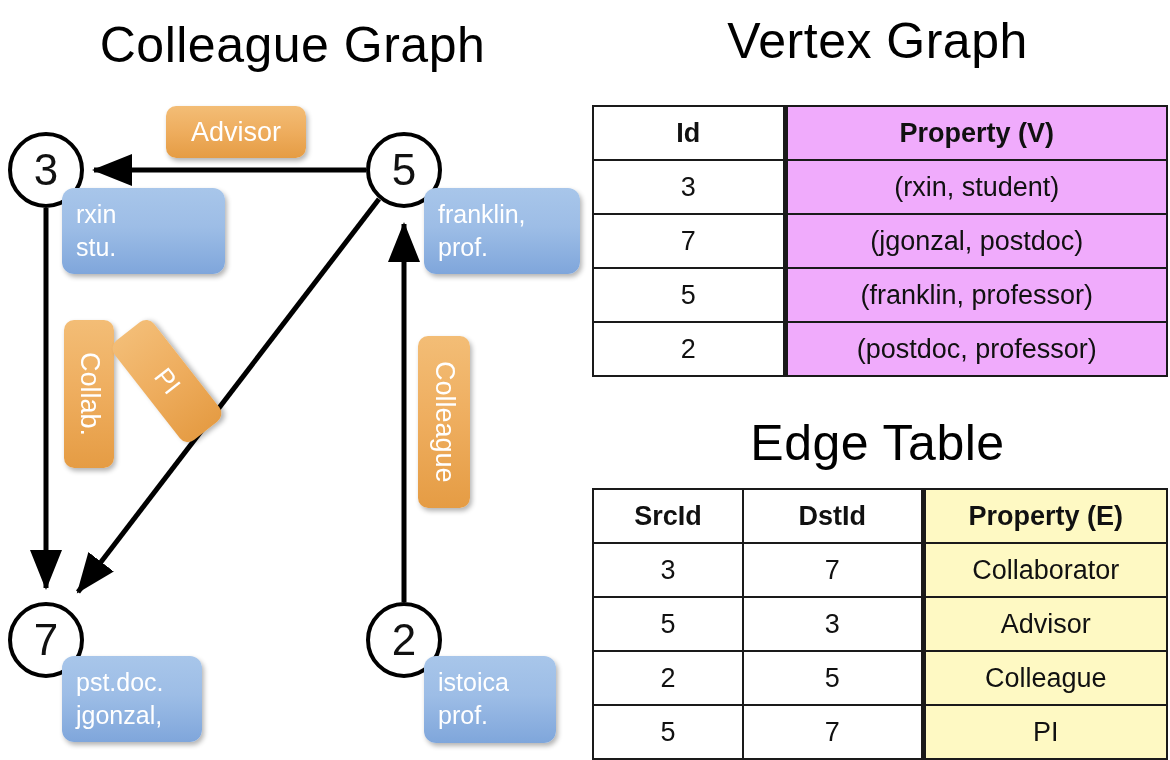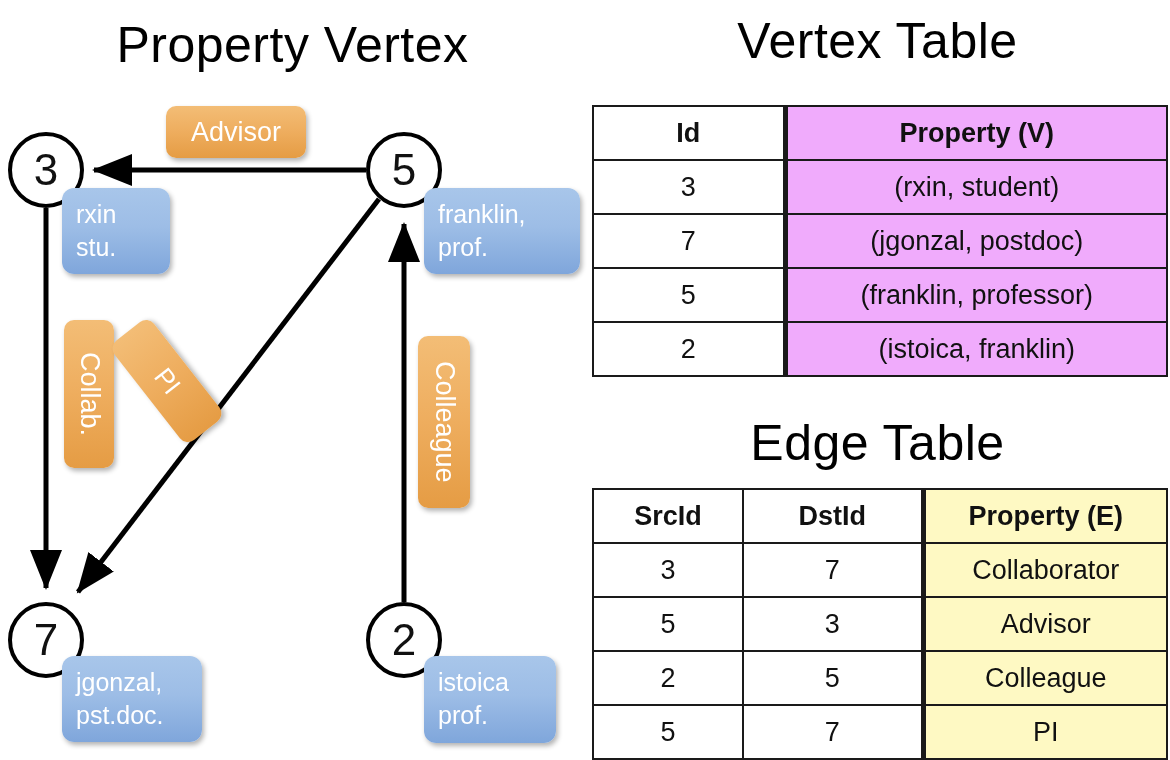--- a/index.html
+++ b/index.html
@@ -77,21 +77,21 @@
     box-shadow: 2px 3px 5px rgba(0,0,0,0.30);
     color: #ffffff;
     font-family: "Liberation Sans", sans-serif;
     font-weight: 300;
     font-size: 25px;
     line-height: 1.32;
     padding: 10px 14px;
     box-sizing: border-box;
     z-index: 4;
   }
-  #prop-rxin     { left: 62px;  top: 188px; width: 108px; height: 86px; }
+  #prop-rxin     { left: 62px;  top: 188px; width: 163px; height: 86px; }
   #prop-franklin { left: 424px; top: 188px; width: 156px; height: 86px; }
   #prop-jgonzal  { left: 62px;  top: 656px; width: 140px; height: 86px; }
   #prop-istoica  { left: 424px; top: 656px; width: 132px; height: 87px; }
 
   
   .edge-label {
     position: absolute;
     border-radius: 10px;
     background: linear-gradient(180deg, #f3bd76 0%, #eead5e 50%, #e59c44 100%);
     box-shadow: 2px 3px 5px rgba(0,0,0,0.30);
@@ -150,23 +150,23 @@
   #edge-table { left: 592px; top: 488px; width: 574px; }
   #edge-table .col-src  { width: 150px; }
   #edge-table .col-dst  { width: 180px; }
   #edge-table .col-prop { width: 244px; }
   #edge-table tr { height: 54px; margin-top: 42px; }
   #edge-table .cell-prop { background: #fef9c3; }
 </style>
 </head>
 <body>
 
-<div class="panel-title" id="title-property-graph">Property Vertex</div>
-
-<div class="panel-title" id="title-vertex-table">Vertex Table</div>
+<div class="panel-title" id="title-property-graph">Colleague Graph</div>
+
+<div class="panel-title" id="title-vertex-table">Vertex Graph</div>
 
 <div class="panel-title" id="title-edge-table">Edge Table</div>
 
 <div id="graph-panel">
 
   <svg id="graph-edges" viewBox="0 0 585 760">
     <defs>
       <marker id="arrowhead" markerWidth="9" markerHeight="9" refX="7.6" refY="3.2" orient="auto" markerUnits="strokeWidth">
         <path d="M0,0 L8,3.2 L0,6.4 z" fill="#000"></path>
       </marker>
@@ -196,22 +196,22 @@
 
   <div class="prop-box" id="prop-rxin">
     <div>rxin</div>
     <div>stu.</div>
   </div>
   <div class="prop-box" id="prop-franklin">
     <div>franklin,</div>
     <div>prof.</div>
   </div>
   <div class="prop-box" id="prop-jgonzal">
+    <div>pst.doc.</div>
     <div>jgonzal,</div>
-    <div>pst.doc.</div>
   </div>
   <div class="prop-box" id="prop-istoica">
     <div>istoica</div>
     <div>prof.</div>
   </div>
 
   <div class="edge-label" id="label-advisor">
     <span>Advisor</span>
   </div>
   <div class="edge-label" id="label-collab">
@@ -244,21 +244,21 @@
     <tr>
       <td>7</td>
       <td class="cell-prop sep-col">(jgonzal, postdoc)</td>
     </tr>
     <tr>
       <td>5</td>
       <td class="cell-prop sep-col">(franklin, professor)</td>
     </tr>
     <tr>
       <td>2</td>
-      <td class="cell-prop sep-col">(istoica, franklin)</td>
+      <td class="cell-prop sep-col">(postdoc, professor)</td>
     </tr>
   </tbody>
 </table>
 
 <table class="data-table" id="edge-table">
   <colgroup>
     <col class="col-src">
       <col class="col-dst">
       <col class="col-prop">
   </colgroup>

